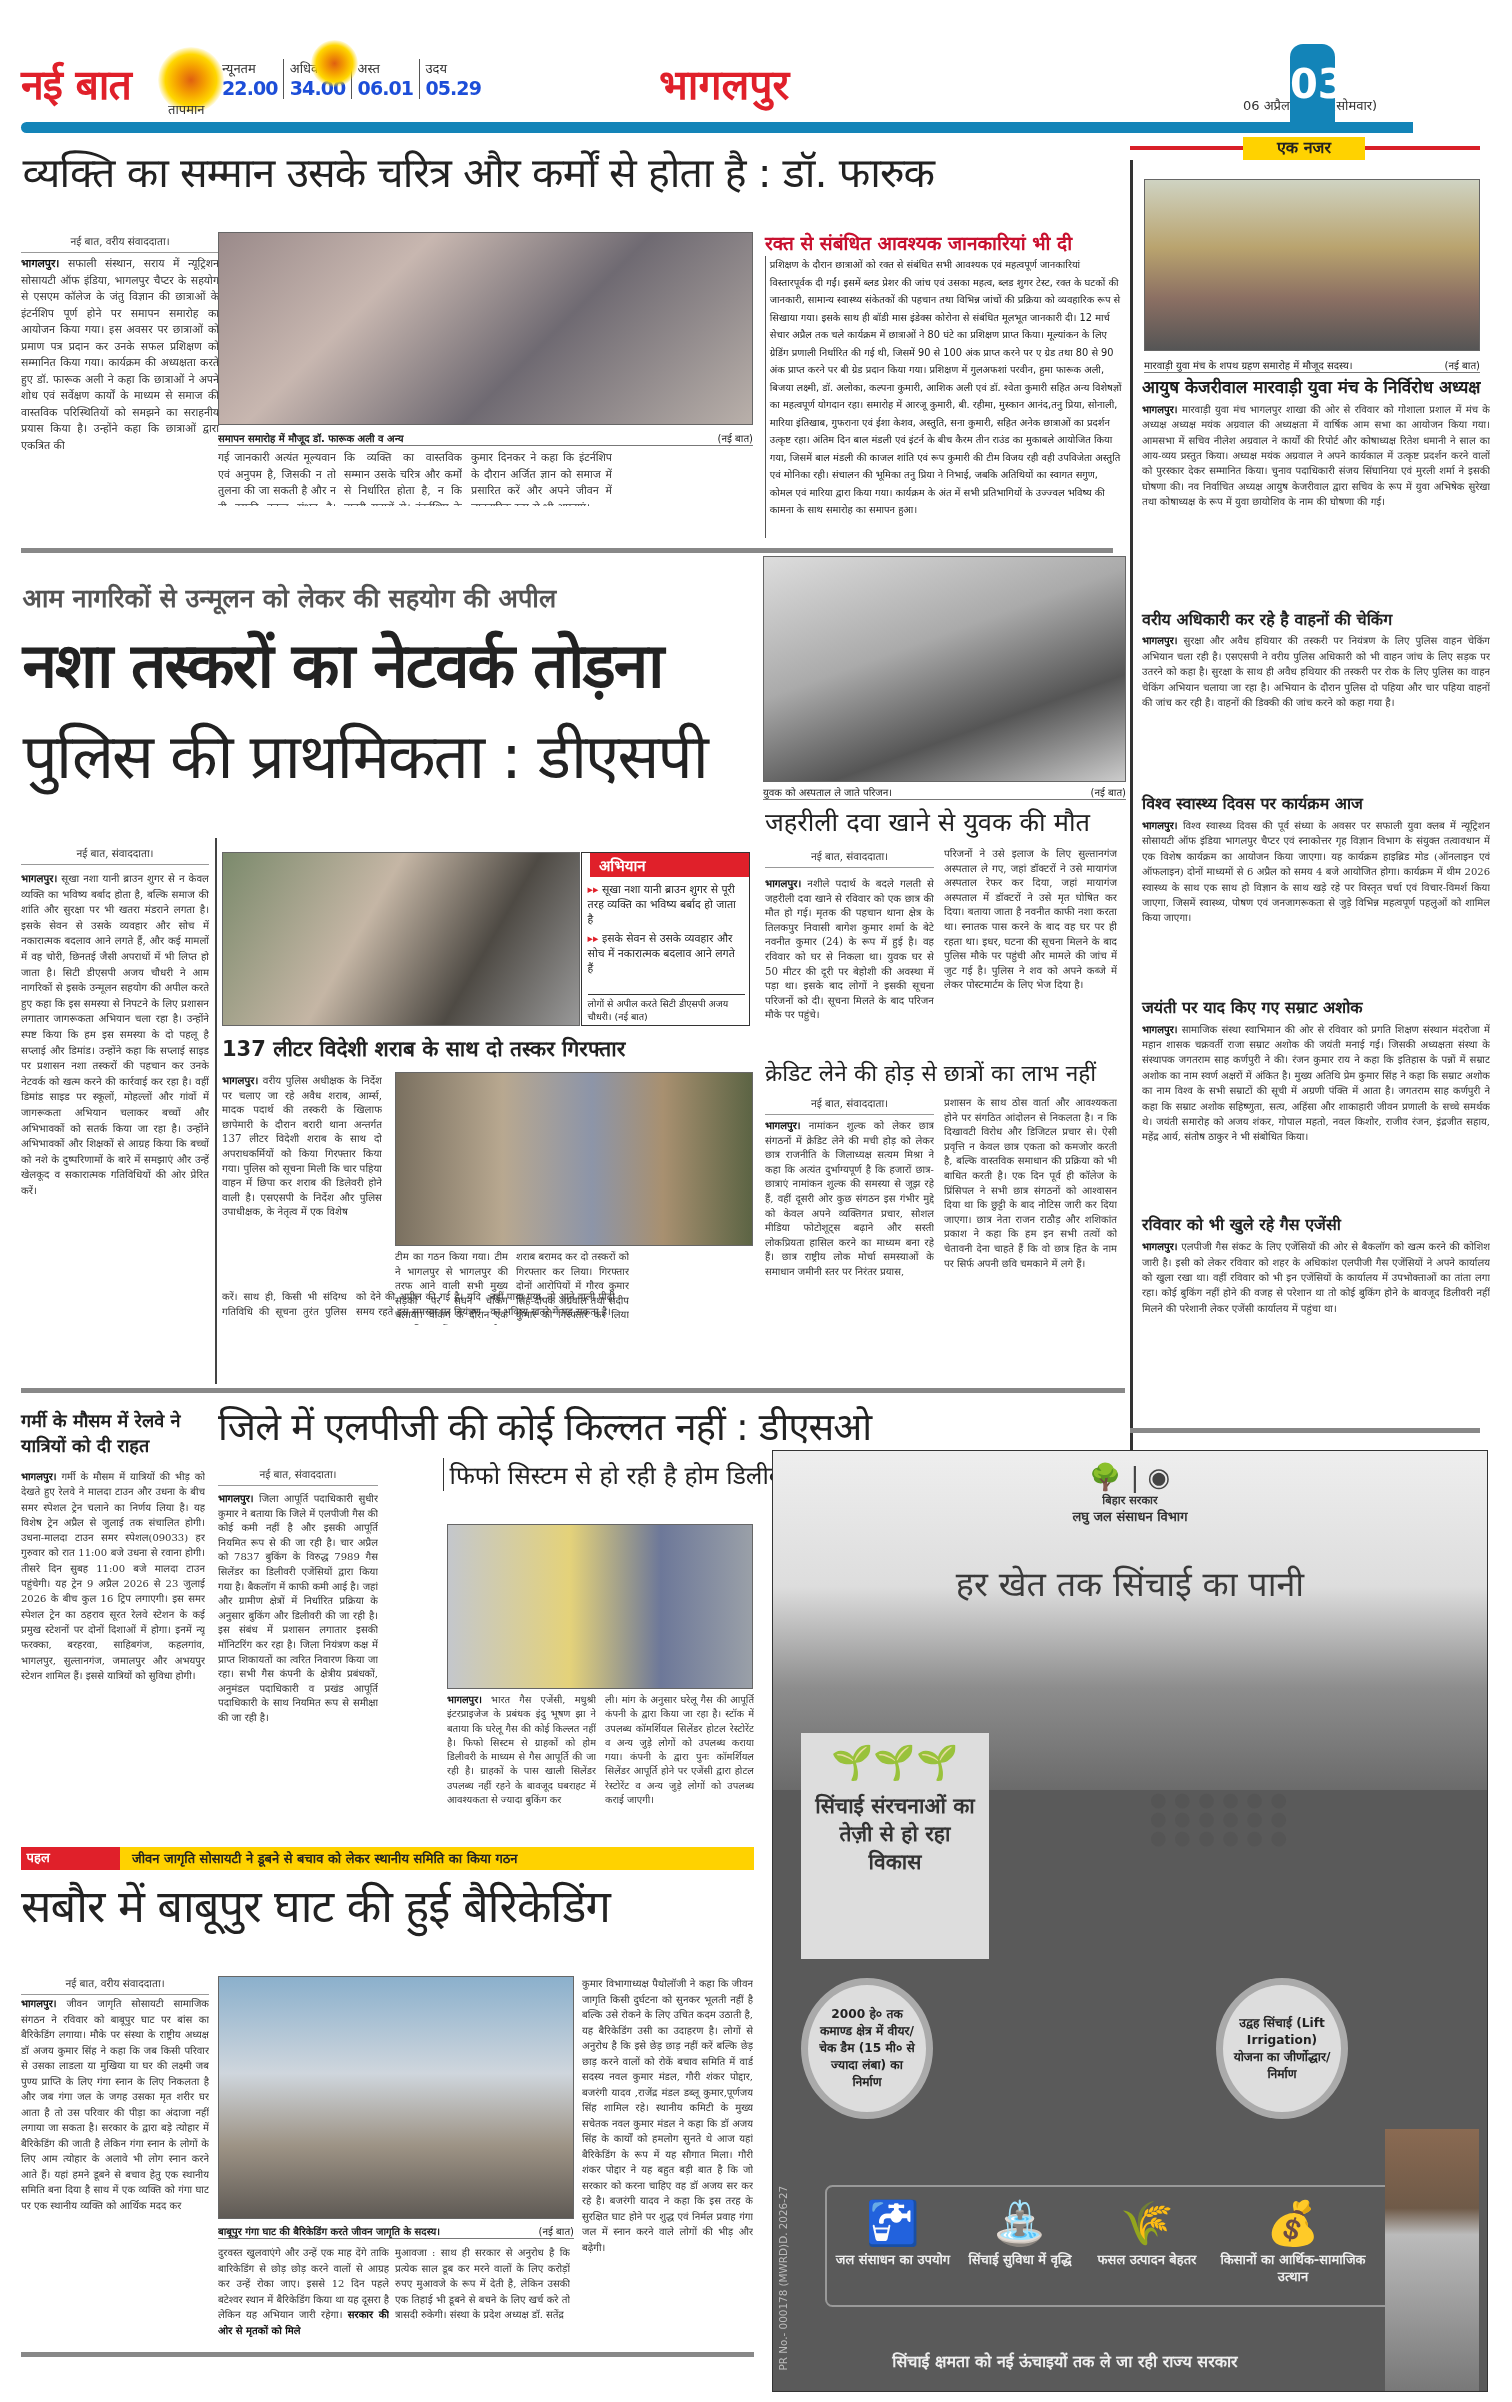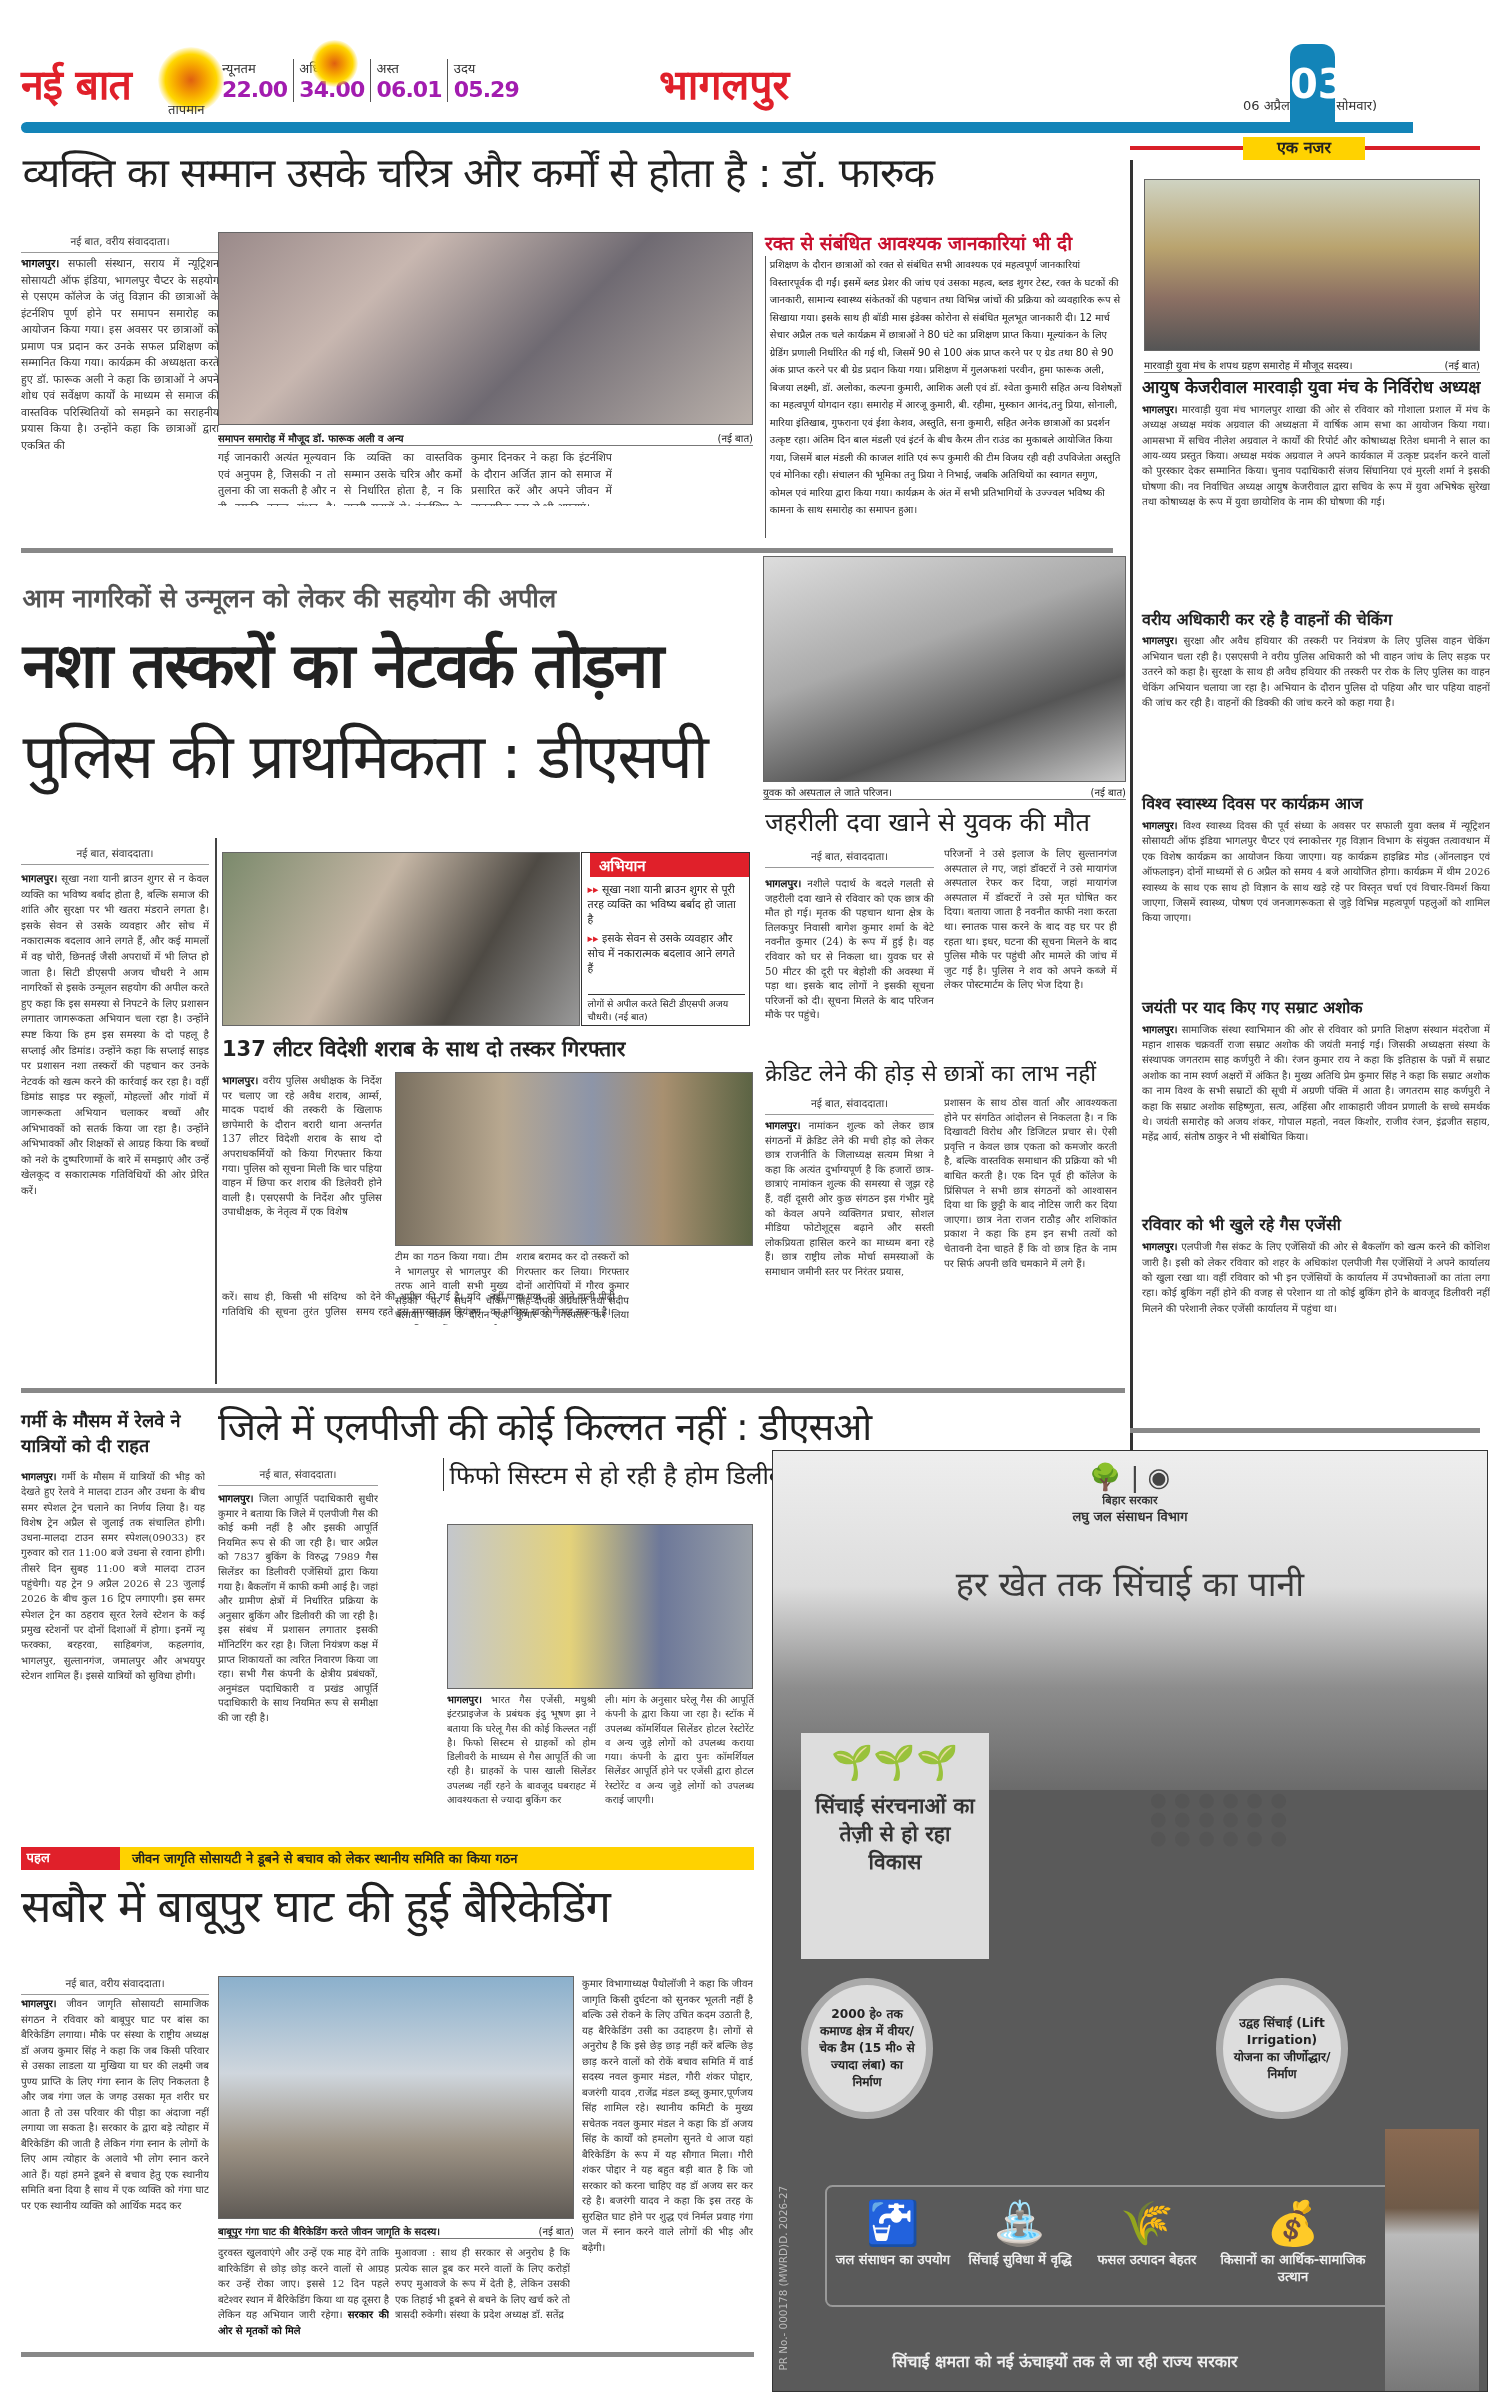--- a/index.html
+++ b/index.html
@@ -1,21 +1,21 @@
 <!DOCTYPE html>
 <html style="font-size:15px"><head>
 <meta charset="utf-8">
 <style>
 *{box-sizing:border-box;margin:0;padding:0}
 body{width:1512px;height:2402px;background:#fff;font-family:"DejaVu Sans",sans-serif;color:#222;position:relative;overflow:hidden}
 .abs{position:absolute}
 .masthead-logo{left:21px;top:55px;font-size:41px;font-weight:bold;color:#e0202a;letter-spacing:-0.9px}
 .sun{width:66px;height:66px;border-radius:50%;background:radial-gradient(circle,#e06010 0%,#f5a000 30%,#ffd700 55%,rgba(255,230,0,0) 72%)}
 .wx-label{font-size:13px;color:#333}
-.wx-val{font-size:22px;font-weight:bold;color:#a21caf;letter-spacing:-0.9px}
+.wx-val{font-size:19px;font-weight:bold;color:#1d4ed8;letter-spacing:-0.9px}
 .city{left:659px;top:55px;font-size:41px;font-weight:bold;color:#e0202a}
 .topbar{left:21px;top:122px;width:1392px;height:11.3px;background:#1384b8;border-radius:5.6px 0 0 5.6px}
 .pagebox{left:1290px;top:44px;width:45px;height:89px;background:#1384b8;border-radius:13px 13px 0 0;color:#fff;font-size:40px;font-weight:bold;text-align:left;padding-top:17px}
 .date{left:1243px;top:96px;font-size:13px;color:#333}
 .hl1{font-size:43px;color:#222;letter-spacing:-0.9px;white-space:nowrap}
 .byline{font-size:10.4px;text-align:center;border-bottom:0.9px solid #999;padding-bottom:3.8px;color:#333;font-family:"DejaVu Serif",serif}
 .body{font-size:10.8px;line-height:16.5px;font-family:"DejaVu Serif",serif;color:#333;text-align:justify}
 .body b{color:#111}
 .photo{background:linear-gradient(135deg,#9a8a8a,#c8b7b0 30%,#6f6a72 60%,#b9b0aa);border:0.9px solid #666}
 .caption{font-size:10px;font-weight:bold;color:#222;border-bottom:0.9px solid #777;padding-bottom:0;white-space:nowrap;overflow:hidden}

